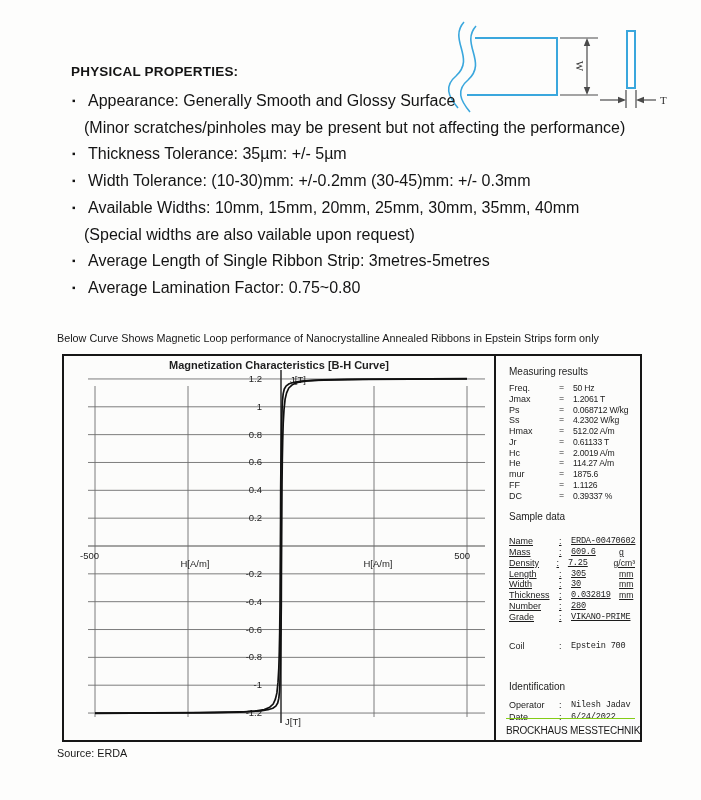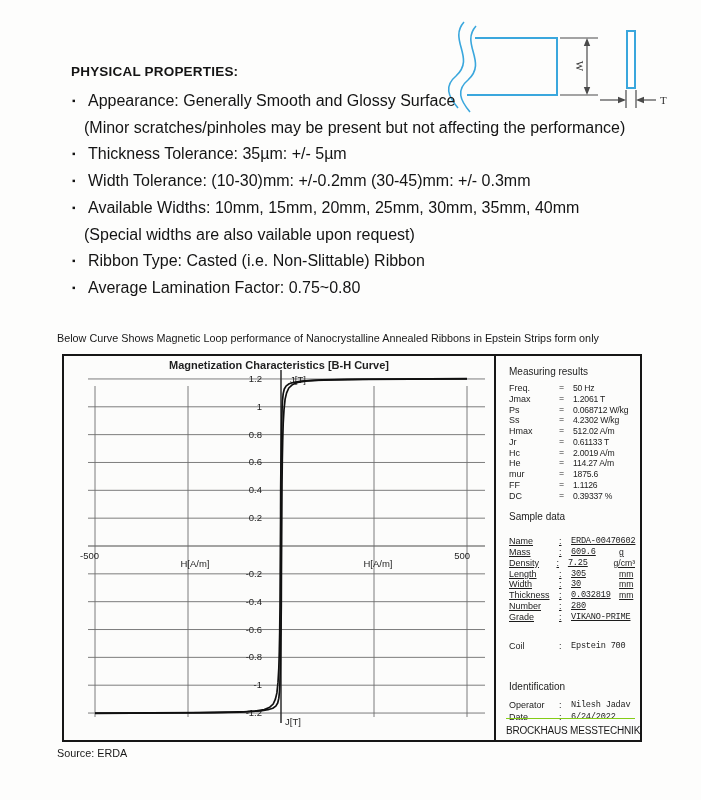--- a/index.html
+++ b/index.html
@@ -73,21 +73,21 @@
 
   <h1 class="props-heading">PHYSICAL PROPERTIES:</h1>
 
   <ul class="props" id="props-list">
       <li class="b">Appearance: Generally Smooth and Glossy Surface</li>
       <li class="nb">(Minor scratches/pinholes may be present but not affecting the performance)</li>
       <li class="b">Thickness Tolerance: 35µm: +/- 5µm</li>
       <li class="b">Width Tolerance:  (10-30)mm: +/-0.2mm (30-45)mm: +/- 0.3mm</li>
       <li class="b">Available Widths: 10mm, 15mm, 20mm, 25mm, 30mm, 35mm, 40mm</li>
       <li class="nb">(Special widths are also vailable upon request)</li>
-      <li class="b">Ribbon Type: Casted (i.e. Non-Slittable) Ribbon</li>
+      <li class="b">Average Length of Single Ribbon Strip: 3metres-5metres</li>
       <li class="b">Average Lamination Factor: 0.75~0.80</li>
     </ul>
 
   <div class="caption">Below Curve Shows  Magnetic Loop performance of Nanocrystalline Annealed Ribbons in Epstein Strips form only</div>
 
   <div class="chart-box">
     <svg class="plot-svg" id="plot" width="430" height="384" viewBox="0 0 430 384">
         <line x1="24" y1="22.960000000000008" x2="421" y2="22.960000000000008" stroke="#6e6e6e" stroke-width="0.9"></line>
         <line x1="24" y1="50.80000000000001" x2="421" y2="50.80000000000001" stroke="#6e6e6e" stroke-width="0.9"></line>
         <line x1="24" y1="78.64" x2="421" y2="78.64" stroke="#6e6e6e" stroke-width="0.9"></line>

